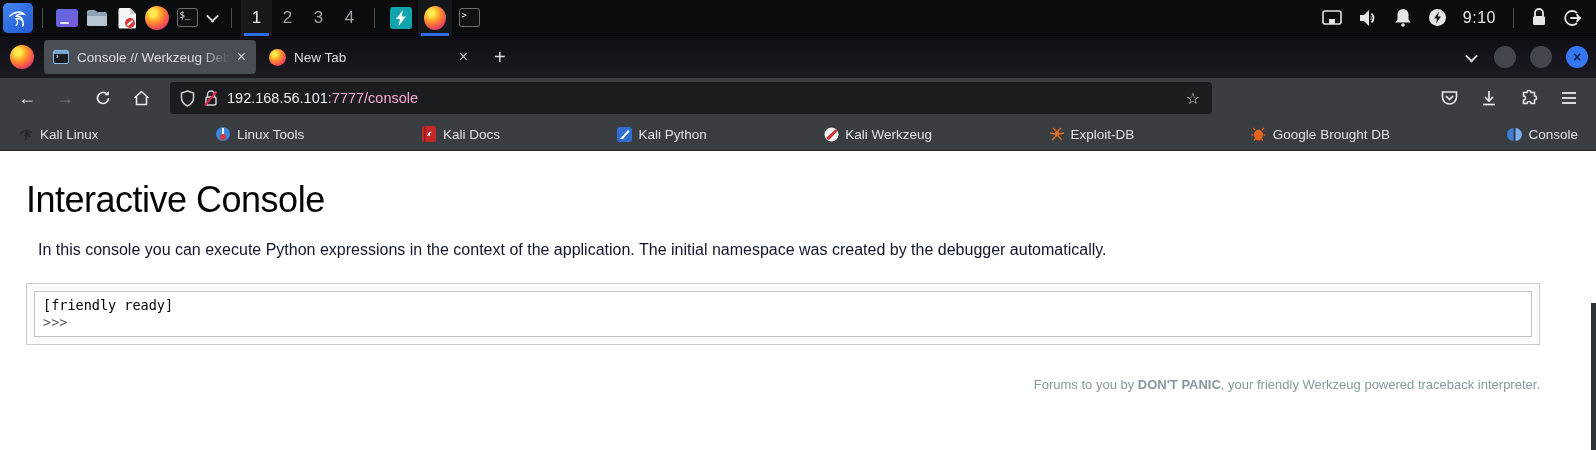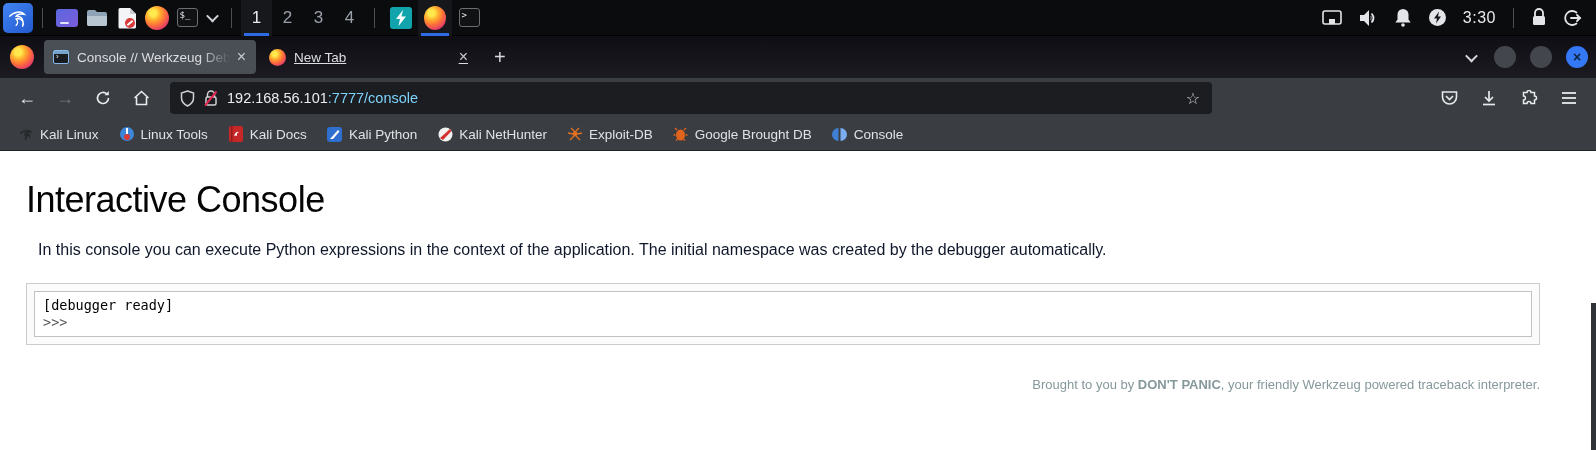--- a/index.html
+++ b/index.html
@@ -58,21 +58,21 @@
   .tabbar {
     height:42px; background:linear-gradient(180deg,#0f0e15,#1c1b22);
     display:flex; align-items:center; padding:0 8px 0 8px;
   }
   .tabbar .ffapp { margin:0 10px 0 2px; }
   .tab {
     height:34px; border-radius:4px; display:flex; align-items:center;
     padding:0 8px 0 9px; color:#dcdee1; font-size:13.5px; cursor:pointer; position:relative;
   }
   .tab.active { background:#4a4f56; width:212px; }
-  .tab.inactive { width:218px; margin-left:4px;text-decoration:underline; }
+  .tab.inactive { width:218px; margin-left:4px; }
   .tab-label { flex:1; white-space:nowrap; overflow:hidden; margin-left:8px; }
   .tab.active .tab-label {
     -webkit-mask-image:linear-gradient(90deg,#000 78%,transparent 97%);
     mask-image:linear-gradient(90deg,#000 78%,transparent 97%);
   }
   .tab-close { color:#c9cbcf; font-size:16px; background:none; border:none; cursor:pointer; padding:0 2px; line-height:1; }
   .favicon-console {
     width:16px; height:14px; background:#181c20; border:1.5px solid #86b9ea; border-radius:2px;
     position:relative; flex:none;
   }
@@ -86,26 +86,26 @@
   .winctl.close { background:#3478f6; color:#10233f; font-size:14px; font-weight:bold; line-height:1; display:flex; align-items:center; justify-content:center; }
   
   .navbar { height:40px; background:#3a3d41; display:flex; align-items:center; padding:0 10px; gap:4px; }
   .navbtn { background:none; border:none; color:#e8eaec; font-size:18px; cursor:pointer; width:34px; height:32px; display:flex; align-items:center; justify-content:center; border-radius:4px; }
   .navbtn.disabled { color:#73767a; }
   .urlbar {
     flex:0 0 1042px; height:32px; margin-left:8px; background:#1b1d21; border-radius:4px;
     display:flex; align-items:center; padding:0 10px; gap:8px;
   }
   .url-text { font-size:14.5px; color:#ececee; white-space:nowrap; flex:1; }
-  .url-text .dim { color:#7dd3fc; }
+  .url-text .dim { color:#f9a8d4; }
   .star-btn { background:none; border:none; color:#d3d5d8; font-size:16px; cursor:pointer; padding:0 2px; }
   .nav-right { display:flex; align-items:center; margin-left:auto; gap:6px; }
   .redslash { stroke:#e22850; stroke-width:2; }
   
-  .bookmarks { height:33px; background:#3a3d41; display:flex; align-items:center; padding:0 10px; gap:4px; border-bottom:1px solid #202225; }
+  .bookmarks { height:33px; background:#3a3d41; display:flex; align-items:center; padding:0 10px; gap:4px; border-bottom:1px solid #202225;justify-content:space-between; }
   .bm { display:flex; align-items:center; gap:6px; background:none; border:none; color:#e0e2e5; font-size:13.5px; cursor:pointer; padding:3px 8px; border-radius:3px; white-space:nowrap; }
   .bm-ic { width:16px; height:16px; border-radius:3px; display:inline-flex; align-items:center; justify-content:center; flex:none; font-size:11px; }
   
   .page { position:relative; height:306px; background:#fff; padding:6px 56px 0 26px; overflow:hidden; }
   .page h1 { margin:22px 0 12px 0; font-size:36px; font-weight:normal; color:#050505; letter-spacing:-.5px; }
   .explanation { margin:20px 12px; font-size:16px; color:#0f172a; }
   .console-box { margin:24px 0 0 0; border:1px solid #ccc; background:#fbfbfb; padding:7px; }
   .console-inner { border:1px solid #c2c2c2; background:#fff; padding:5px 8px; font-family:"DejaVu Sans Mono",monospace; font-size:13.5px; line-height:17px; color:#000; min-height:38px; cursor:text; }
   .console-inner .prompt { color:#555; }
   .console-input { border:none; outline:none; font:inherit; color:#000; width:300px; padding:0; margin:0; background:transparent; }
@@ -203,21 +203,21 @@
         <path d="M9 1 a5.5 5.5 0 0 1 5.5 5.5 v5 l2.2 3 h-15.4 l2.2 -3 v-5 a5.5 5.5 0 0 1 5.5 -5.5 z" fill="#e3e5e8"></path>
         <circle cx="9" cy="17" r="1.8" fill="#e3e5e8"></circle>
       </svg>
     </button>
     <button class="tray-btn">
       <svg width="19" height="19" viewBox="0 0 19 19">
         <circle cx="9.5" cy="9.5" r="8.5" fill="#e3e5e8"></circle>
         <polygon points="11,3.5 6,10.5 9,10.5 8,15.5 13,8.5 10,8.5" fill="#15171b"></polygon>
       </svg>
     </button>
-    <span class="clock">3:30</span>
+    <span class="clock">9:10</span>
     <div class="psep"></div>
     <button class="tray-btn">
       <svg width="16" height="19" viewBox="0 0 16 19">
         <path d="M4 8 v-3 a4 4 0 0 1 8 0 v3" fill="none" stroke="#e3e5e8" stroke-width="1.8"></path>
         <rect x="2" y="8" width="12" height="9" rx="1.5" fill="#e3e5e8"></rect>
       </svg>
     </button>
     <button class="tray-btn">
       <svg width="19" height="18" viewBox="0 0 19 18" fill="none" stroke="#e3e5e8" stroke-width="1.8" stroke-linecap="round">
         <path d="M13.5 3.5 a7 7 0 1 0 0 11"></path>
@@ -353,21 +353,21 @@
     </span>
     <span>Kali Python</span>
   </button>
   <button class="bm">
     <span class="bm-ic">
       <svg width="15" height="15" viewBox="0 0 15 15">
           <circle cx="7.5" cy="7.5" r="7" fill="#f2f2f2"></circle>
           <path d="M2 11 L12 2 l1.5 2 L5 13 z" fill="#d32f2f"></path>
         </svg>
     </span>
-    <span>Kali NetHunter</span>
+    <span>Kali Werkzeug</span>
   </button>
   <button class="bm">
     <span class="bm-ic">
       <svg width="16" height="14" viewBox="0 0 16 14" stroke="#e07020" stroke-width="1.4" fill="none">
         <circle cx="8" cy="7" r="2.4" fill="#e07020" stroke="none"></circle>
         <path d="M8 5 L4 1 M8 5 L12 1 M6 7 L1 6 M10 7 L15 6 M7 9 L3 13 M9 9 L13 13"></path>
       </svg>
     </span>
     <span>Exploit-DB</span>
   </button>
@@ -390,23 +390,23 @@
     <span>Console</span>
   </button>
 </div>
 
 <div class="page">
   <h1>Interactive Console</h1>
   <div class="explanation">In this console you can execute Python expressions in the context of the application. The initial namespace was created by the debugger automatically.</div>
 
   <div class="console-box">
     <div class="console-inner">
-      <div>[debugger ready]</div>
+      <div>[friendly ready]</div>
       <div><span class="prompt">&gt;&gt;&gt;</span><input class="console-input" type="text" value="" style=""></div>
     </div>
   </div>
 
   <div class="footer">
-    <span>Brought to you by </span><b>DON'T PANIC</b><span>, your friendly Werkzeug powered traceback interpreter.</span>
+    <span>Forums to you by </span><b>DON'T PANIC</b><span>, your friendly Werkzeug powered traceback interpreter.</span>
   </div>
 
   <div class="scroll-strip"></div>
 </div>
 
 </body></html>

